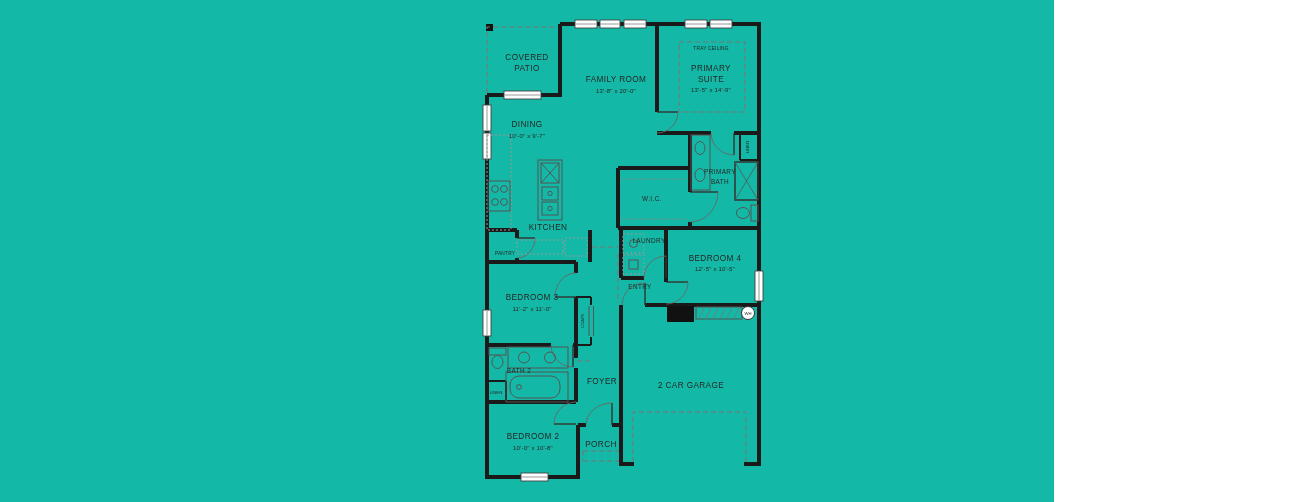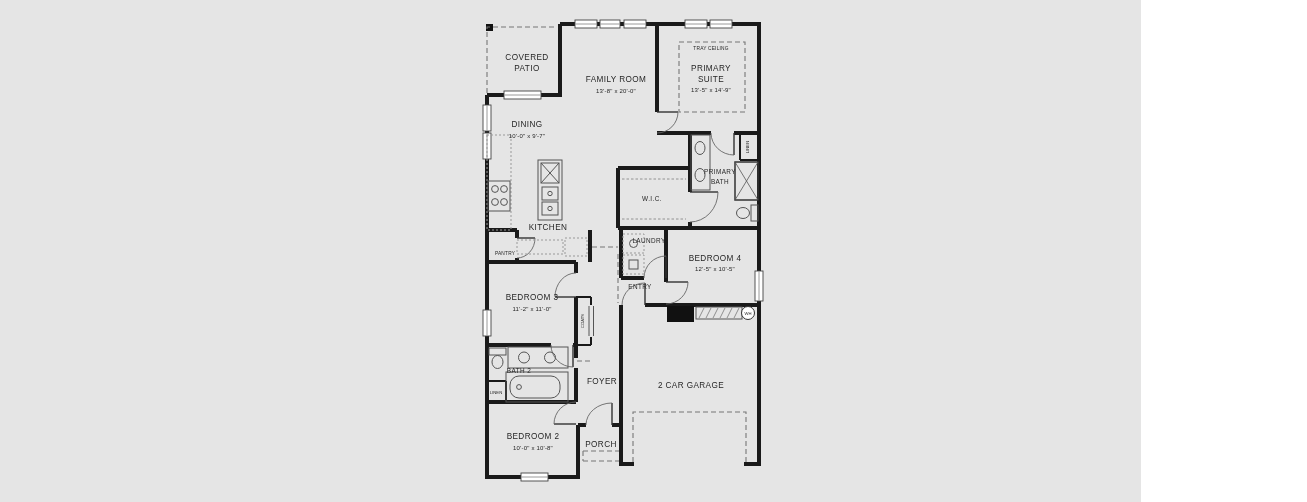--- a/index.html
+++ b/index.html
@@ -1,17 +1,17 @@
 <!DOCTYPE html>
 <html><head>
 <meta charset="utf-8">
 <style>
   html,body{margin:0;padding:0;background:#ffffff;}
   body{width:1307px;height:502px;overflow:hidden;}
-  .plan-wrap{position:relative;width:1141px;height:502px;background:#e5e5e5;}
+  .plan-wrap{position:relative;width:1054px;height:502px;background:#14b8a6;}
   svg{display:block;}
   text{font-family:"Liberation Sans", sans-serif;fill:#262626;text-anchor:middle;letter-spacing:.4px;}
   .t-room{font-size:8.2px;}
   .t-dim{font-size:6px;letter-spacing:.2px;}
   .t-small{font-size:6.4px;}
   .t-tiny{font-size:4.8px;letter-spacing:.2px;}
   .t-micro{font-size:4.2px;letter-spacing:0;}
   .wall{stroke:#1a1a1a;stroke-width:4;fill:none;}
   .wall-thin{stroke:#1a1a1a;stroke-width:2;fill:none;}
   .leaf{stroke:#333;stroke-width:1.4;fill:none;}

